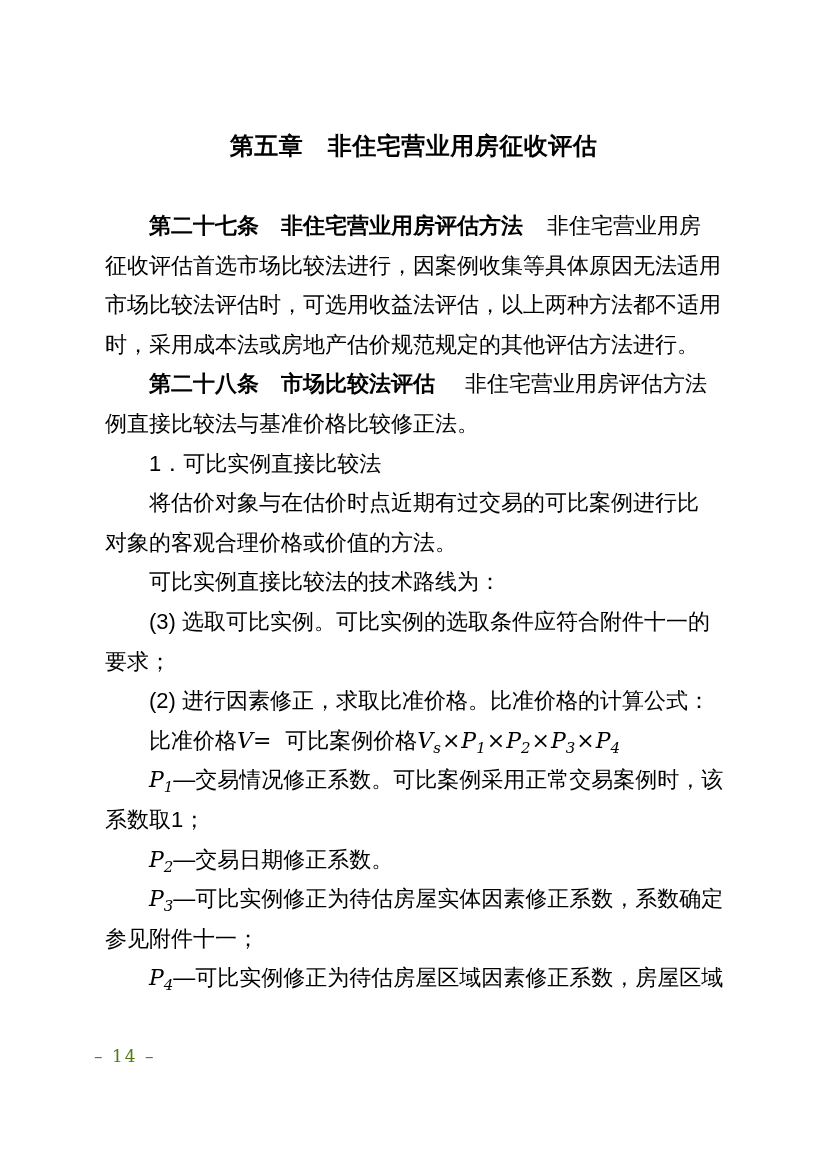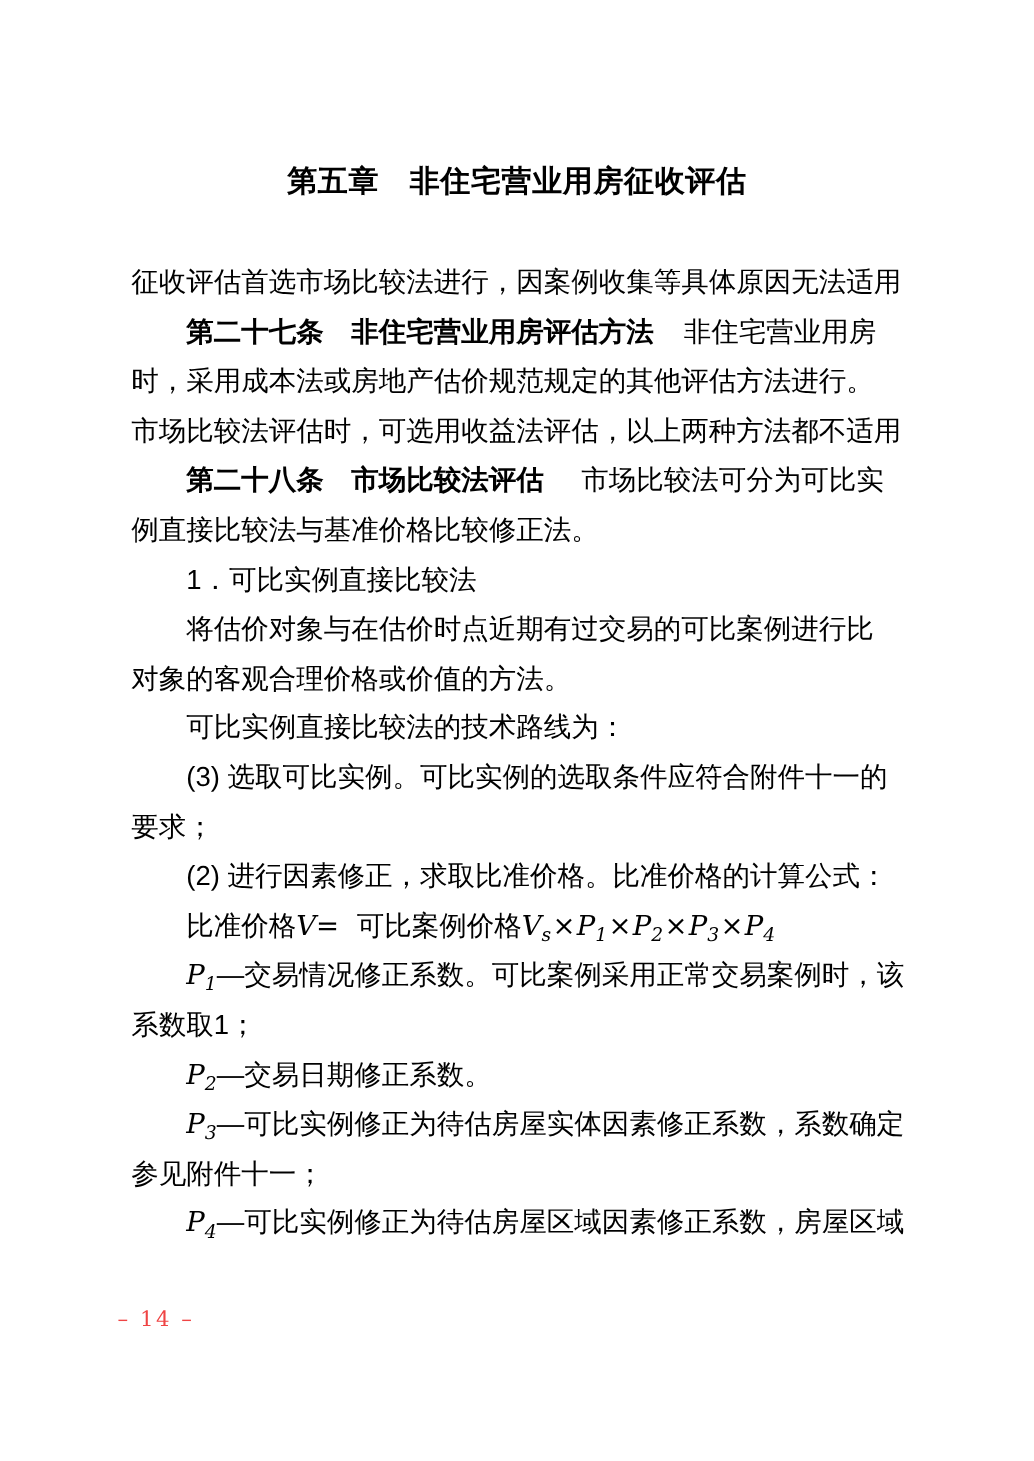--- a/index.html
+++ b/index.html
@@ -71,38 +71,38 @@
   .times {
     margin: 0 1px;
   }
   .page-footer {
     position: absolute;
     left: 94px;
     top: 1046px;
     font-family: "DejaVu Serif", "Liberation Serif", serif;
     font-size: 17px;
     letter-spacing: 2px;
-    color: #ef4444;
+    color: #4d7c0f;
   }
 </style>
 </head>
 <body>
 
 <div class="page">
 
   <div class="chapter-title">第五章　非住宅营业用房征收评估</div>
 
   <div class="body-text">
 
+    <div class="line indent"><span class="bold-heading">第二十七条　非住宅营业用房评估方法</span><span>非住宅营业用房</span></div>
     <div class="line">征收评估首选市场比较法进行，因案例收集等具体原因无法适用</div>
-    <div class="line indent"><span class="bold-heading">第二十七条　非住宅营业用房评估方法</span><span>非住宅营业用房</span></div>
+    <div class="line">市场比较法评估时，可选用收益法评估，以上两种方法都不适用</div>
     <div class="line">时，采用成本法或房地产估价规范规定的其他评估方法进行。</div>
-    <div class="line">市场比较法评估时，可选用收益法评估，以上两种方法都不适用</div>
 
-    <div class="line indent"><span class="bold-heading gap-lg">第二十八条　市场比较法评估</span><span>市场比较法可分为可比实</span></div>
+    <div class="line indent"><span class="bold-heading gap-lg">第二十八条　市场比较法评估</span><span>非住宅营业用房评估方法</span></div>
     <div class="line">例直接比较法与基准价格比较修正法。</div>
 
     <div class="line indent">1．可比实例直接比较法</div>
 
     <div class="line indent">将估价对象与在估价时点近期有过交易的可比案例进行比</div>
     <div class="line">对象的客观合理价格或价值的方法。</div>
 
     <div class="line indent">可比实例直接比较法的技术路线为：</div>
 
     <div class="line indent">(3) 选取可比实例。可比实例的选取条件应符合附件十一的</div>

